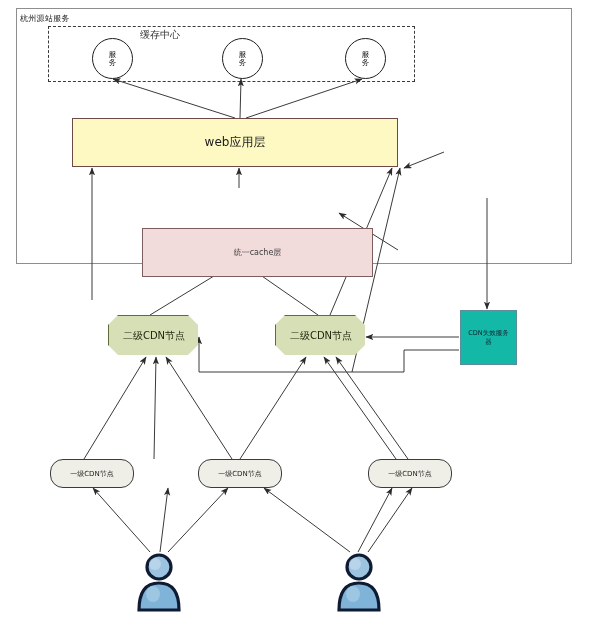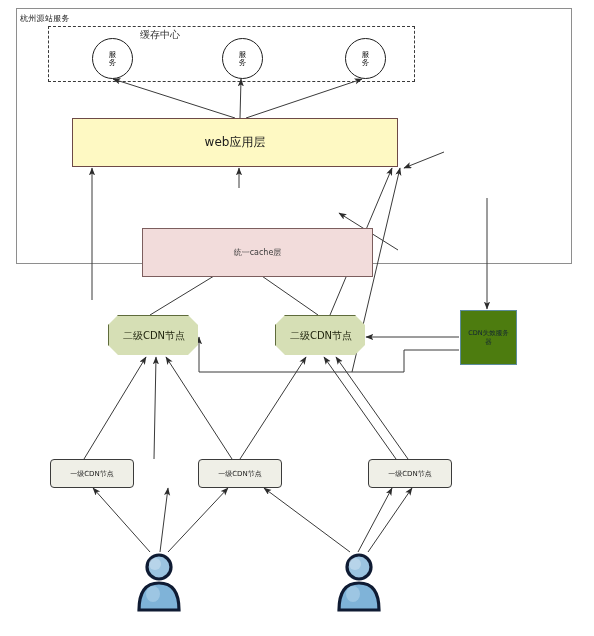--- a/index.html
+++ b/index.html
@@ -20,30 +20,30 @@
               border:1px solid #1d1d1d;background:#ffffff;font-size:7.5px;
               display:flex;flex-direction:column;align-items:center;
               justify-content:center;color:#111;}
   .svc-circle span{display:block;line-height:1.05;}
   .web-layer{left:72px;top:118px;width:326px;height:49px;background:#fef9c3;
              border:1px solid #6d4a47;font-size:12px;color:#1a1a1a;}
   .cache-layer{left:142px;top:188px;width:231px;height:49px;background:#f2dcdb;
                border:1px solid #7c5e5e;font-size:8px;color:#3b3b3b;margin-top:40px;}
   .inv-server{left:444px;top:114px;width:84px;height:84px;background:#a8dcea;
               border:1px solid #4f7f8c;font-size:7.5px;color:#123;}
-  .cdn-inv-server{left:460px;top:310px;width:57px;height:55px;background:#4d7c0f;
+  .cdn-inv-server{left:460px;top:310px;width:57px;height:55px;background:#14b8a6;
                   border:1px solid #5d8c9c;font-size:6.5px;color:#123;
                   flex-direction:column;}
   .cdn-inv-server span{display:block;line-height:1.25;}
   .cdn2{position:absolute;width:90px;height:40px;background:#d6dfb5;
         border:1px solid #5f6b3c;font-size:10px;color:#21260f;
         display:flex;align-items:center;justify-content:center;
         clip-path:polygon(10px 0,80px 0,90px 10px,90px 30px,80px 40px,10px 40px,0 30px,0 10px);}
   .cdn1{position:absolute;width:82px;height:27px;background:#efefe7;
-        border:1px solid #3b3b3b;border-radius:4px;font-size:7px;color:#1a1a1a;
+        border:1px solid #3b3b3b;border-radius:13px;font-size:7px;color:#1a1a1a;
         display:flex;align-items:center;justify-content:center;}
   .actor{position:absolute;width:56px;height:60px;}
 </style>
 </head>
 <body>
 
 <div id="stage">
 
   <div class="origin-label">杭州源站服务</div>
 

